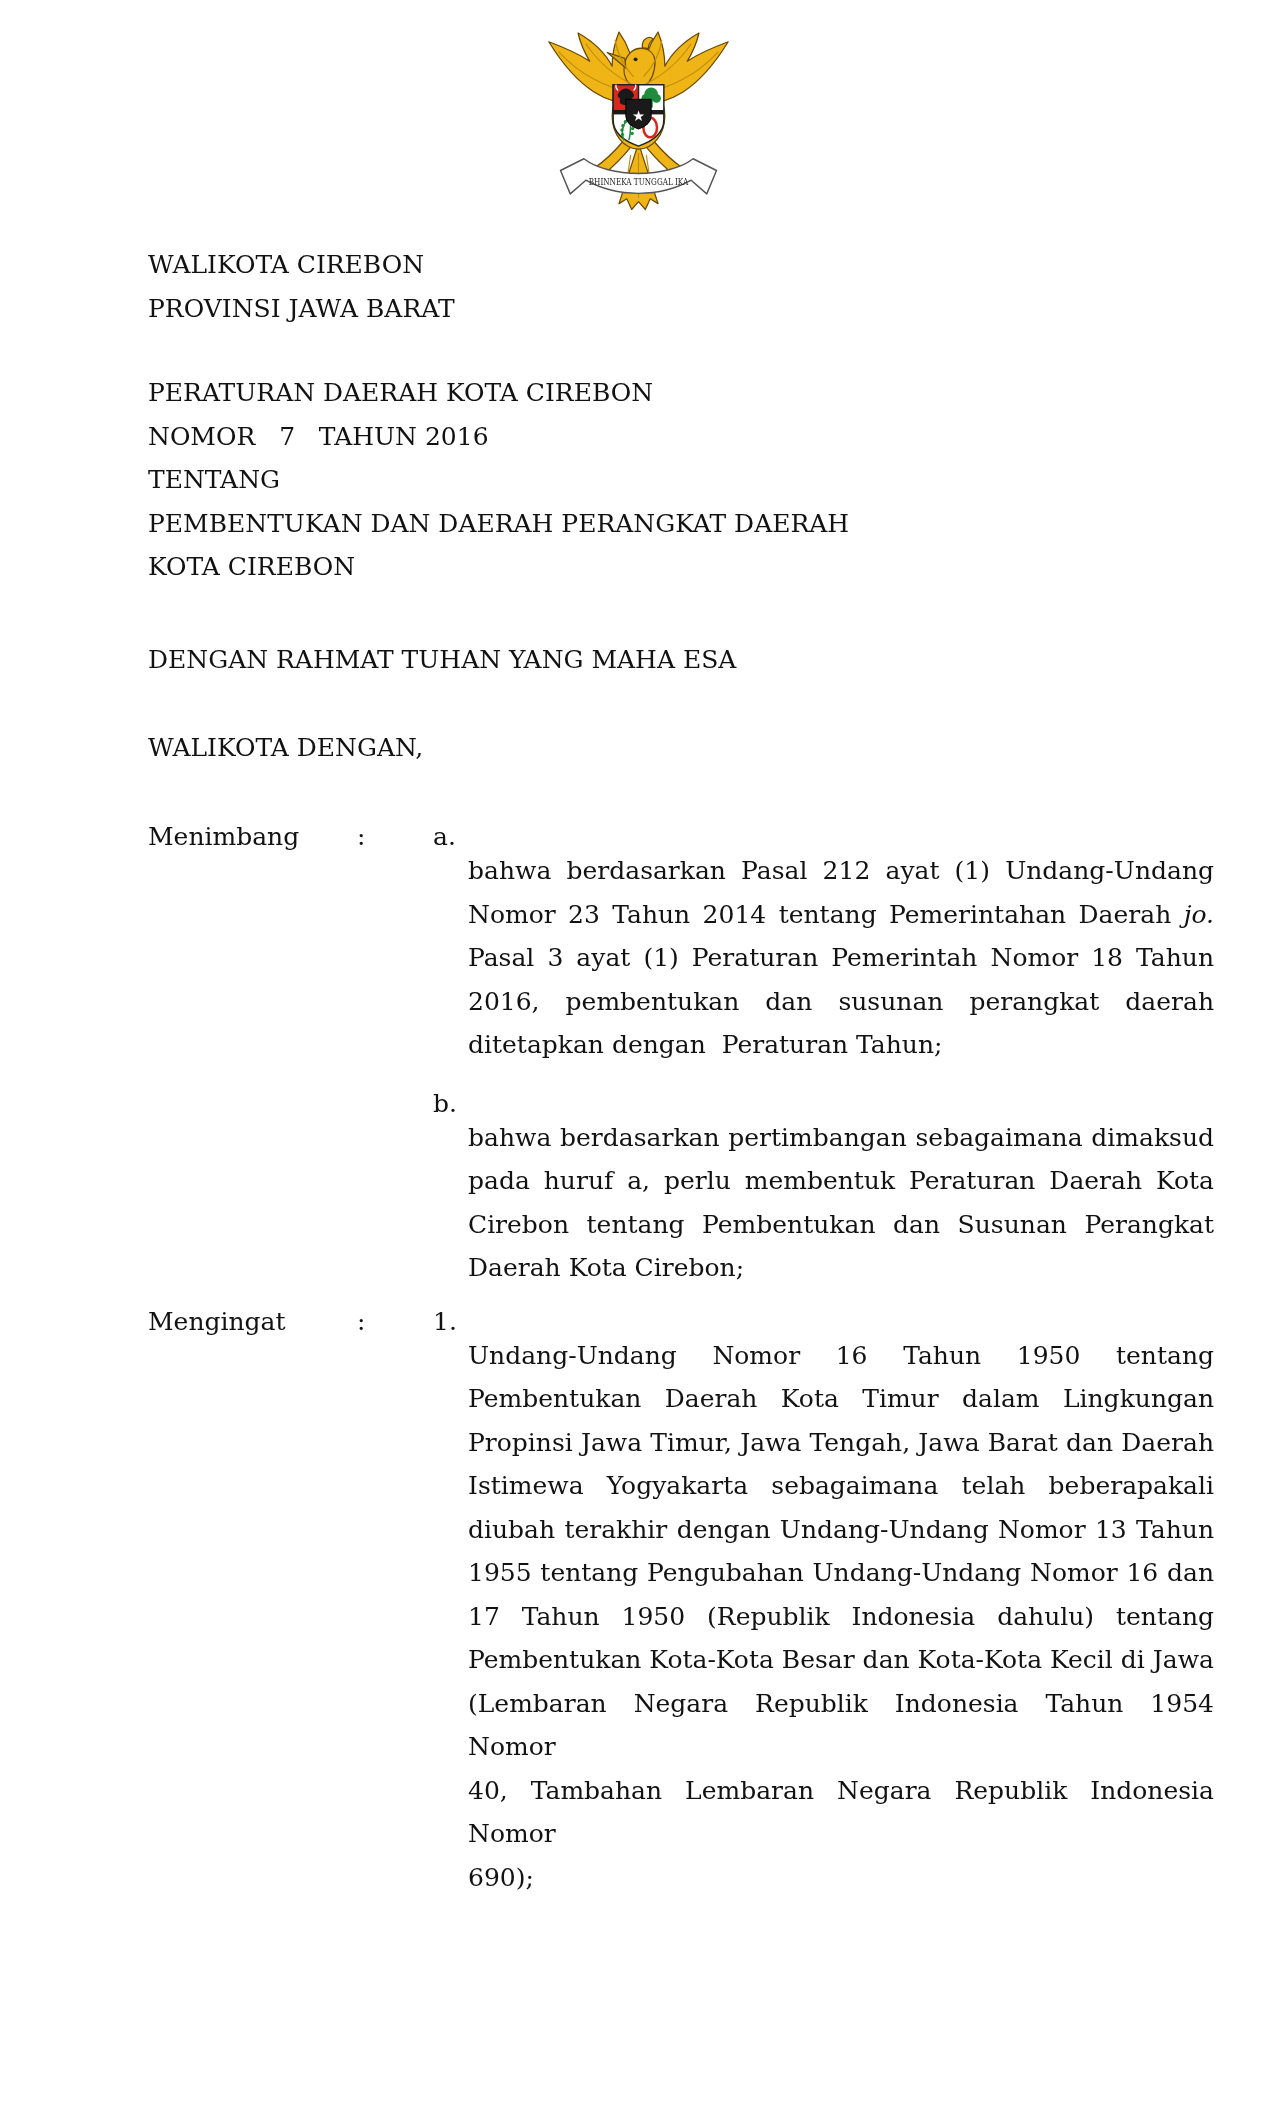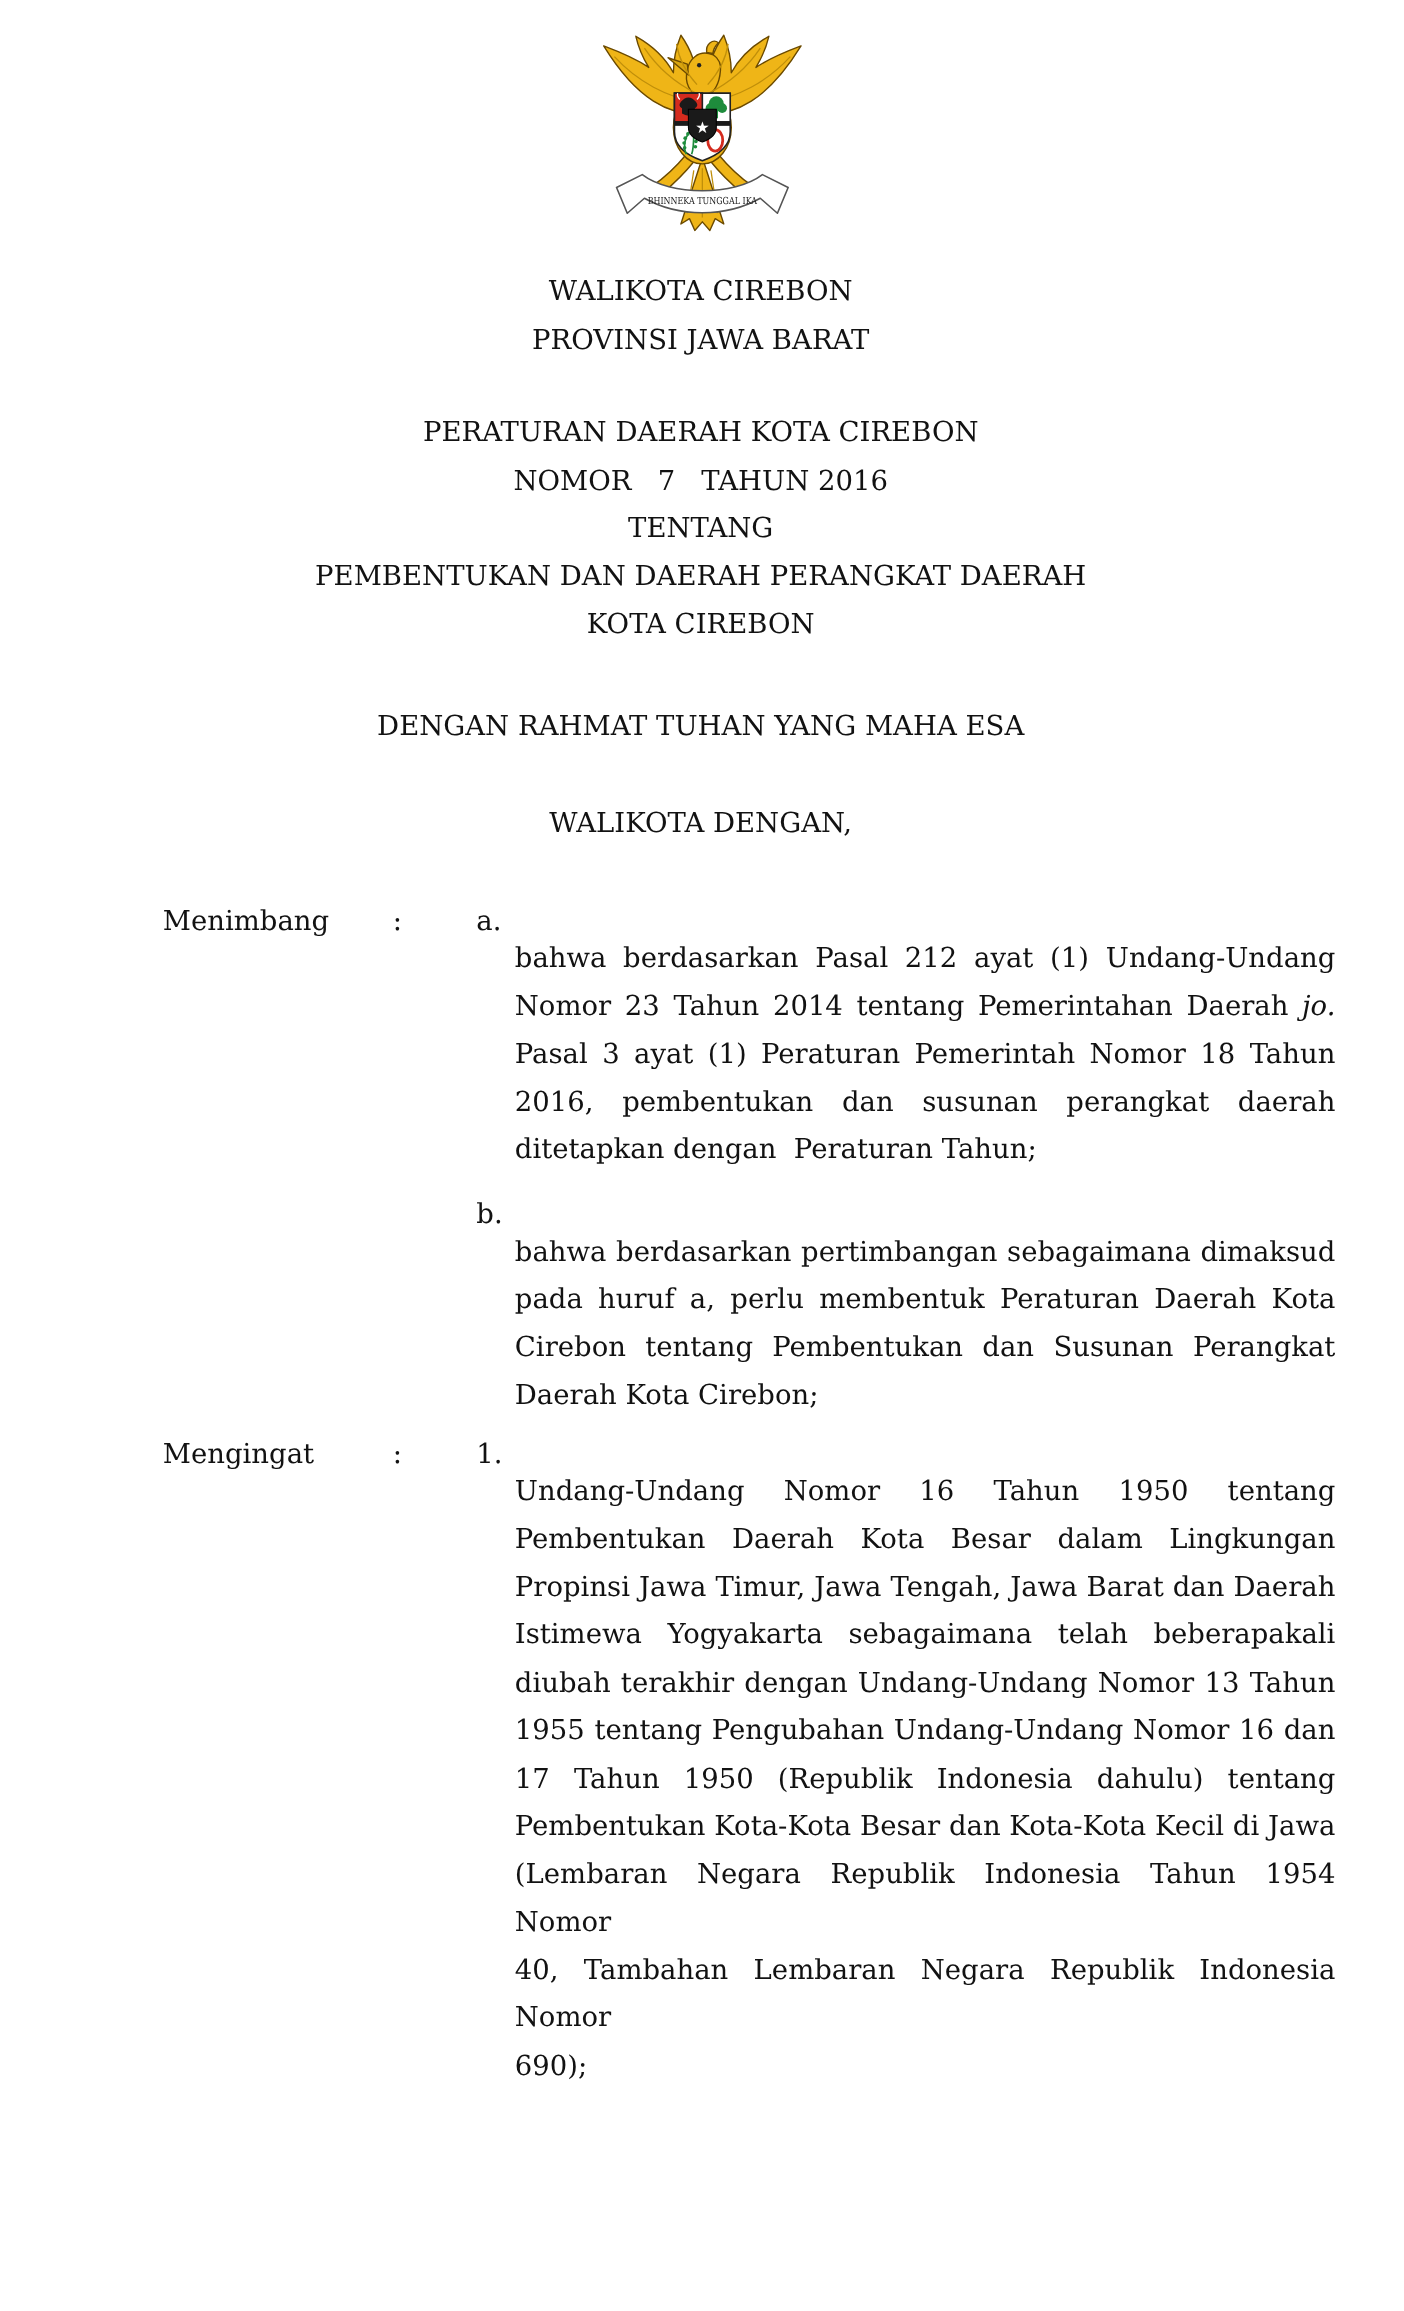--- a/index.html
+++ b/index.html
@@ -19,21 +19,20 @@
     top:28px;
     left:0;
     width:100%;
     display:flex;
     justify-content:center;
   }
   .center-block{
     position:absolute;
     left:148px;
     width:978px;
-    text-align:center;
   }
   .cline{white-space:pre;}
   .doc-header{top:243px;}
   .doc-title{top:371px;}
   .doc-invocation{top:638px;}
   .doc-salutation{top:726px;}
   .doc-body{
     position:absolute;
     top:815px;
     left:148px;
@@ -181,21 +180,21 @@
         </div>
       </div>
       <div class="section">
         <div class="sec-label">Mengingat</div>
         <div class="sec-colon">:</div>
         <div class="sec-items">
           <div class="item">
             <div class="item-marker">1.</div>
             <div class="item-lines">
               <div class="tline"><span>Undang-Undang Nomor 16 Tahun 1950 tentang</span></div>
-              <div class="tline"><span>Pembentukan Daerah Kota Besar dalam Lingkungan</span></div>
+              <div class="tline"><span>Pembentukan Daerah Kota Timur dalam Lingkungan</span></div>
               <div class="tline"><span>Propinsi Jawa Timur, Jawa Tengah, Jawa Barat dan Daerah</span></div>
               <div class="tline"><span>Istimewa Yogyakarta sebagaimana telah beberapakali</span></div>
               <div class="tline"><span>diubah terakhir dengan Undang-Undang Nomor 13 Tahun</span></div>
               <div class="tline"><span>1955 tentang Pengubahan Undang-Undang Nomor 16 dan</span></div>
               <div class="tline"><span>17 Tahun 1950 (Republik Indonesia dahulu) tentang</span></div>
               <div class="tline"><span>Pembentukan Kota-Kota Besar dan Kota-Kota Kecil di Jawa</span></div>
               <div class="tline"><span>(Lembaran Negara Republik Indonesia Tahun 1954 Nomor</span></div>
               <div class="tline"><span>40, Tambahan Lembaran Negara Republik Indonesia Nomor</span></div>
               <div class="tline last"><span>690);</span></div>
             </div>

